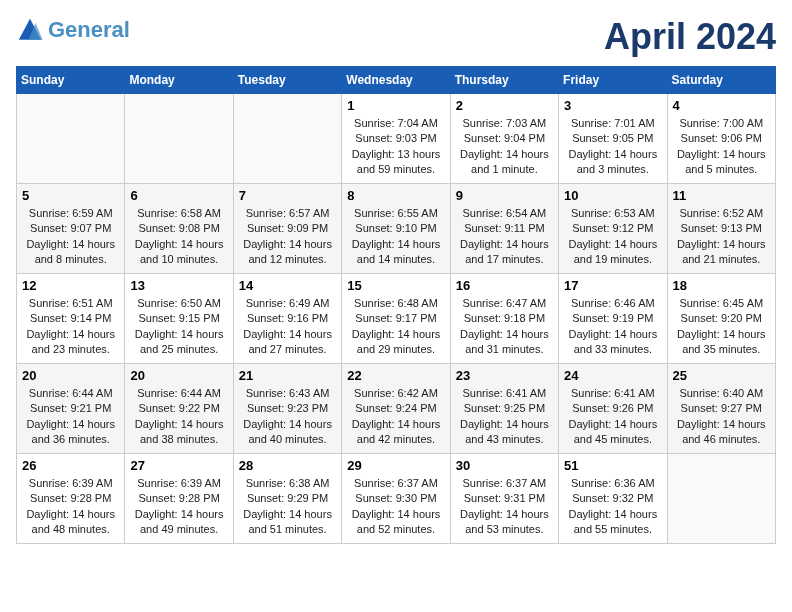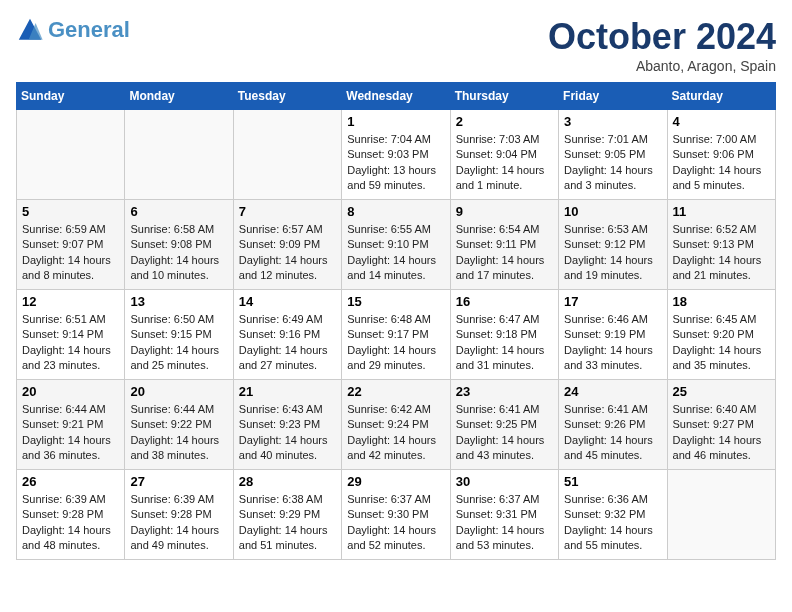--- a/index.html
+++ b/index.html
@@ -78,41 +78,41 @@
     }
     .day-number {
       font-weight: bold;
       font-size: 13px;
       margin-bottom: 3px;
       display: block;
     }
     .day-info {
       color: #222;
       line-height: 1.4;
+      text-align: center;
     }
     .empty-cell {
       background: #f9f9f9 !important;
     }
   </style>
 </head>
 <body>
 
 <div class="header">
   <div class="logo">
     <svg class="logo-icon" viewBox="0 0 40 40">
       <polygon points="20,4 36,34 4,34" fill="#1a5db5"></polygon>
       <polygon points="28,10 38,34 18,34" fill="#4a90c4" opacity="0.7"></polygon>
     </svg>
     <div class="logo-text">
       <div><span>General</span></div>
     </div>
   </div>
   <div class="title-block">
-    <div class="month-title">October 2024</div>
-    <div class="subtitle">Abanto, Aragon, Spain</div>
+    <div class="month-title">April 2024</div>
   </div>
 </div>
 
 <table>
   <thead>
     <tr>
     <th>Sunday</th>
         <th>Monday</th>
         <th>Tuesday</th>
         <th>Wednesday</th>

